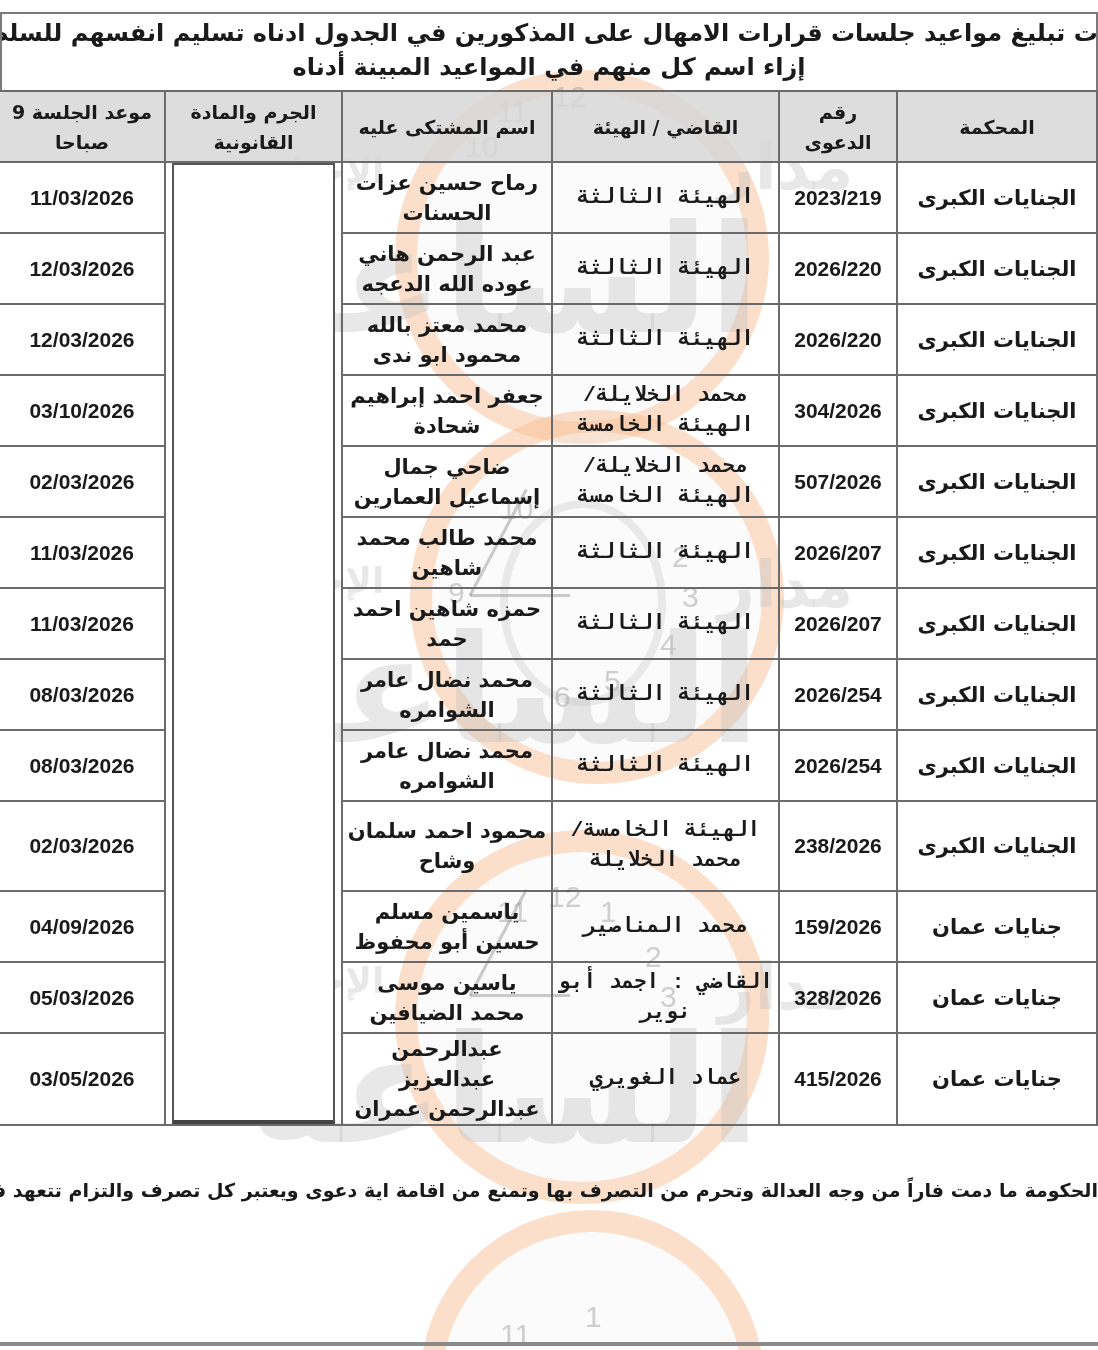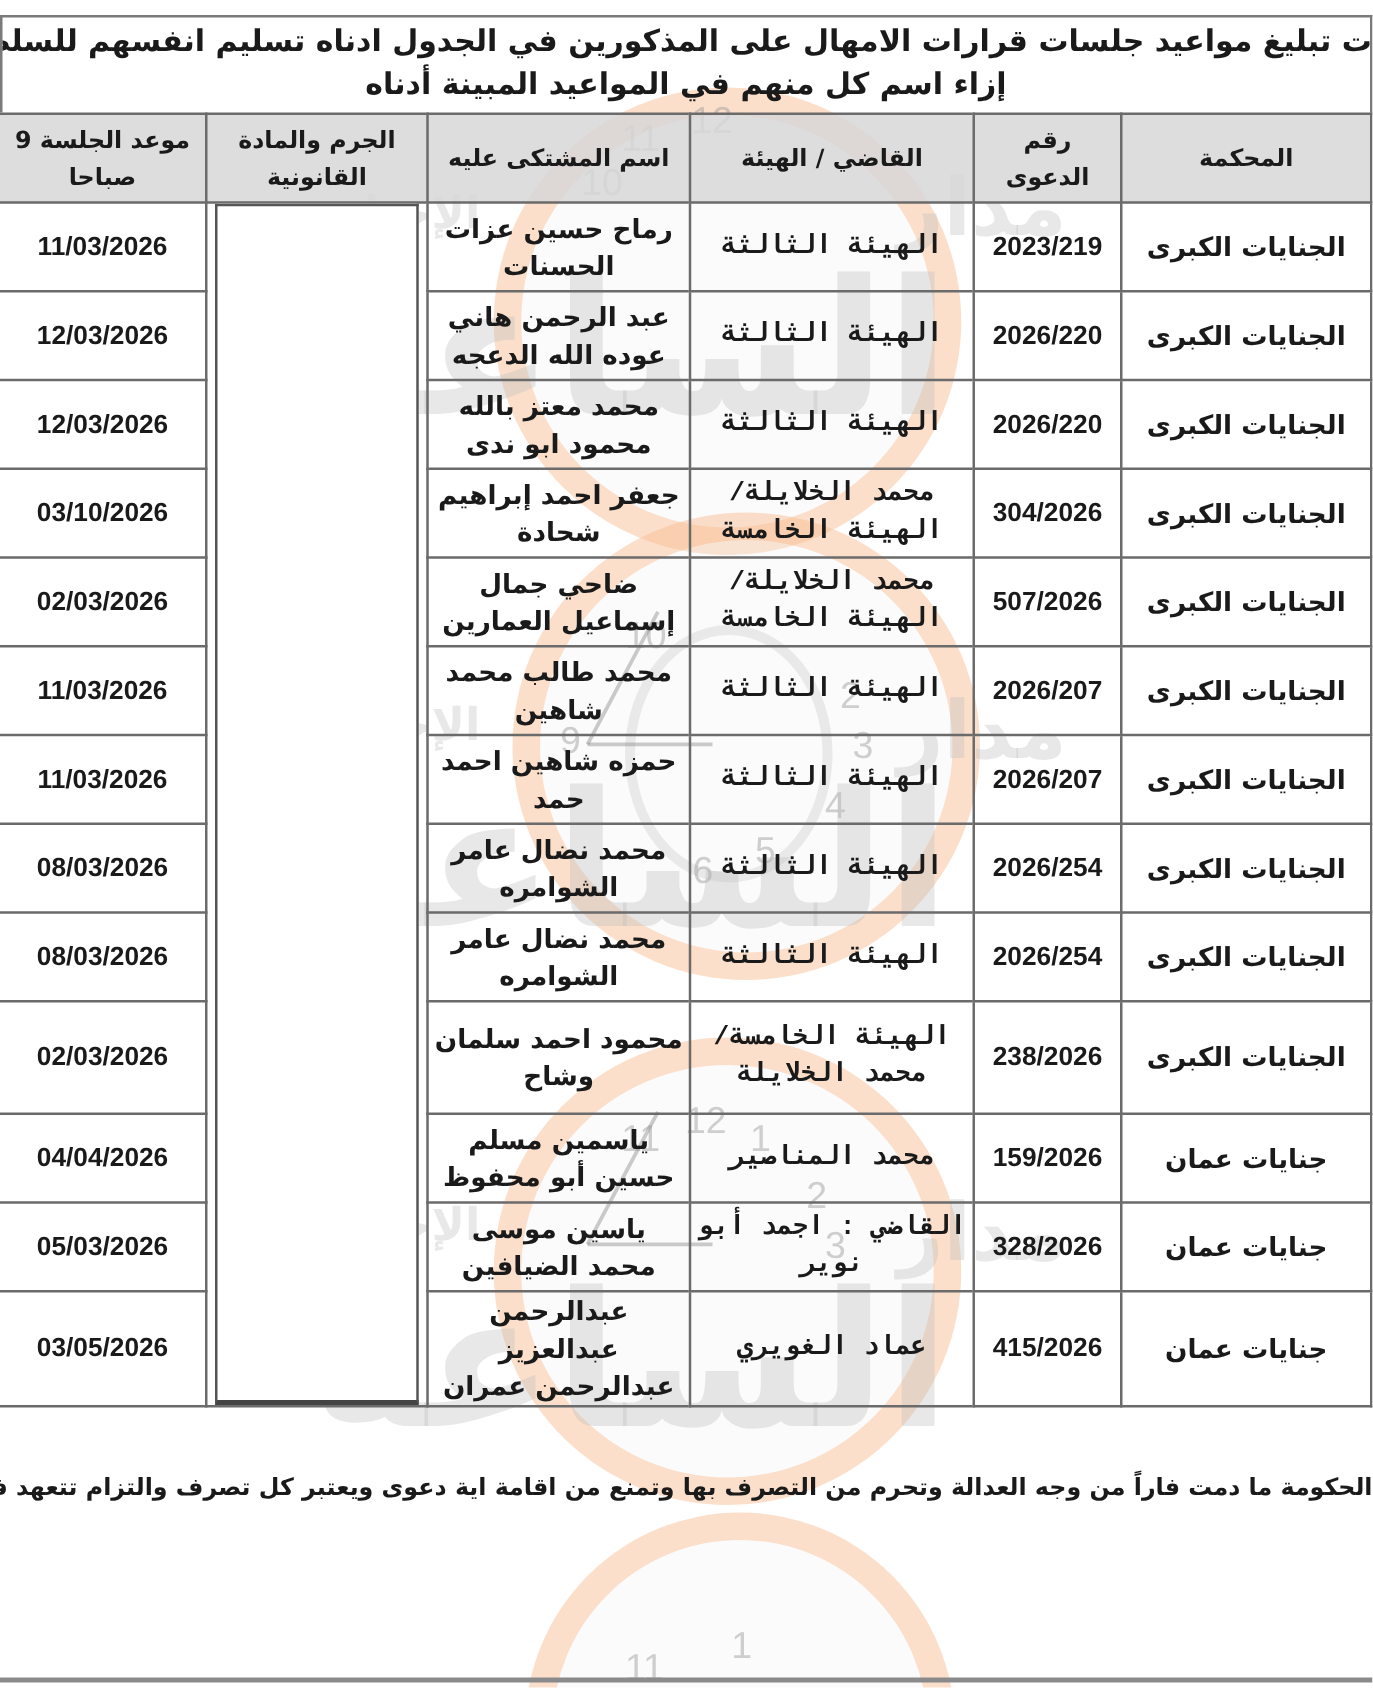--- a/index.html
+++ b/index.html
@@ -202,21 +202,21 @@
         <td class="num">238/2026</td>
         <td class="judge">الهيئة الخامسة/محمد الخلايلة</td>
         <td class="name">محمود احمد سلمان وشاح</td>
         <td class="num">02/03/2026</td>
       </tr>
       <tr>
         <td class="court">جنايات عمان</td>
         <td class="num">159/2026</td>
         <td class="judge">محمد المناصير</td>
         <td class="name">ياسمين مسلم حسين أبو محفوظ</td>
-        <td class="num">04/04/2026</td>
+        <td class="num">04/09/2026</td>
       </tr>
       <tr>
         <td class="court">جنايات عمان</td>
         <td class="num">328/2026</td>
         <td class="judge">القاضي : اجمد أبو نوير</td>
         <td class="name">ياسين موسى محمد الضيافين</td>
         <td class="num">05/03/2026</td>
       </tr>
       <tr>
         <td class="court">جنايات عمان</td>

